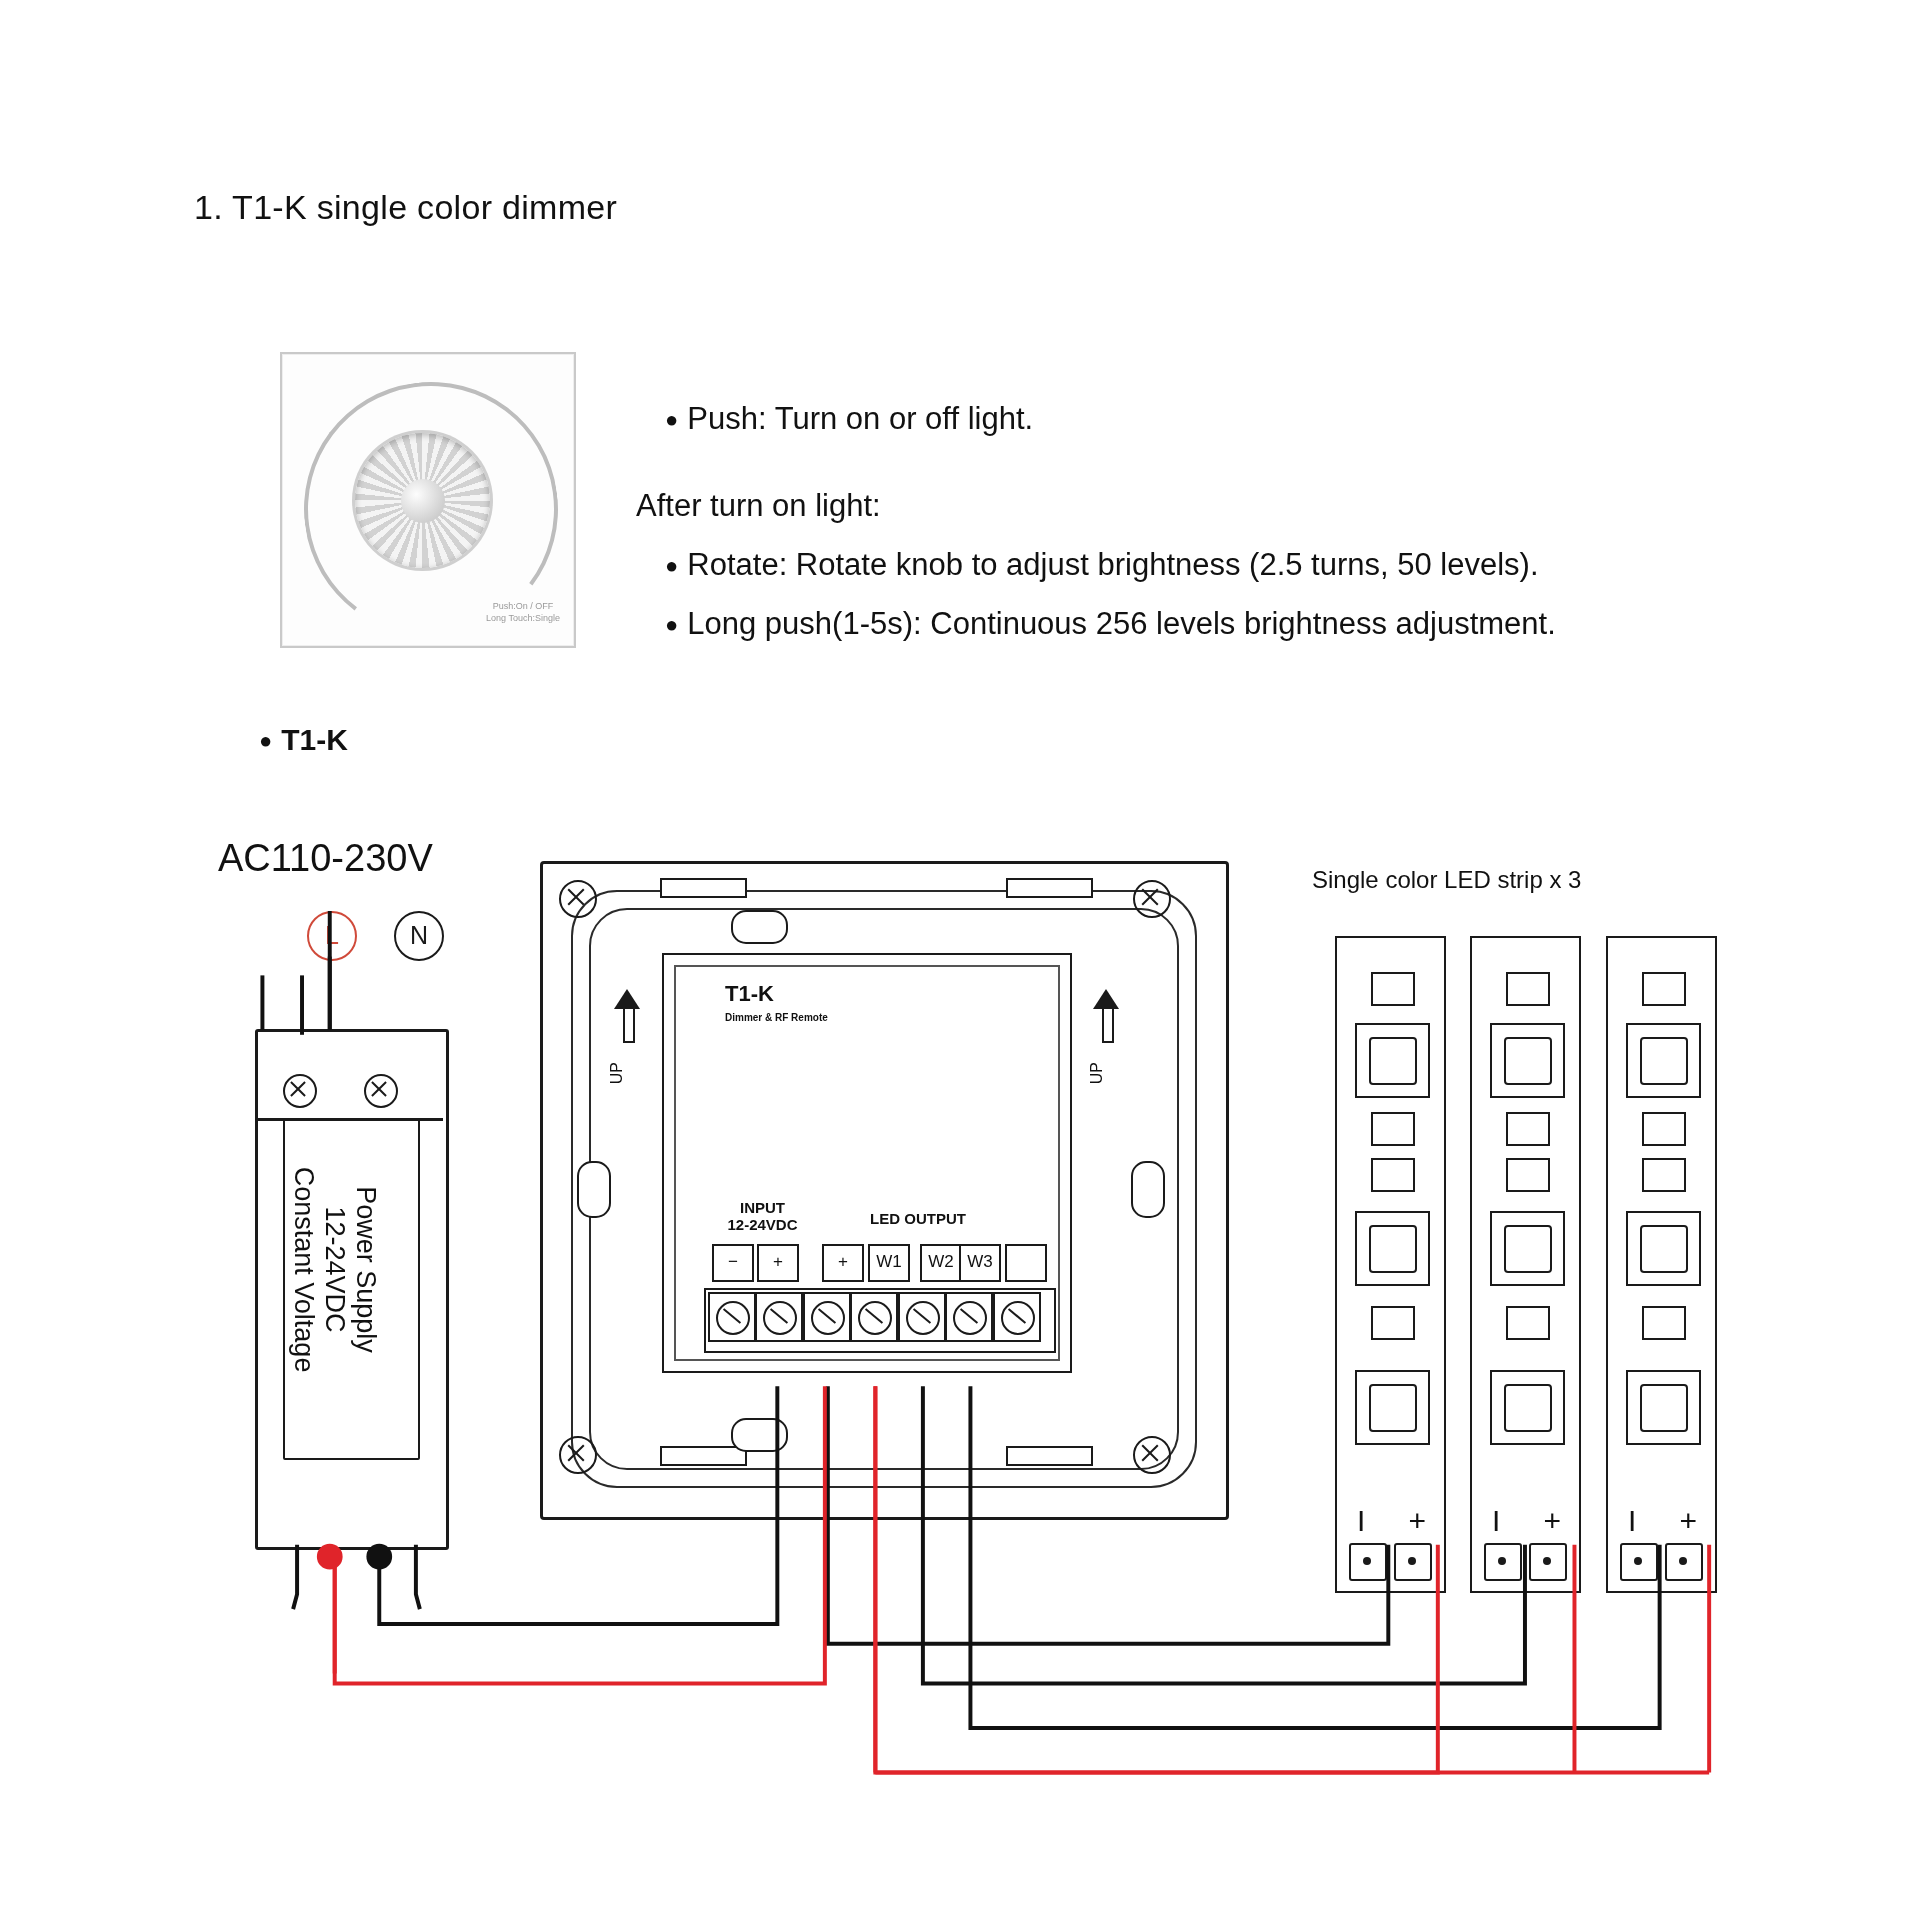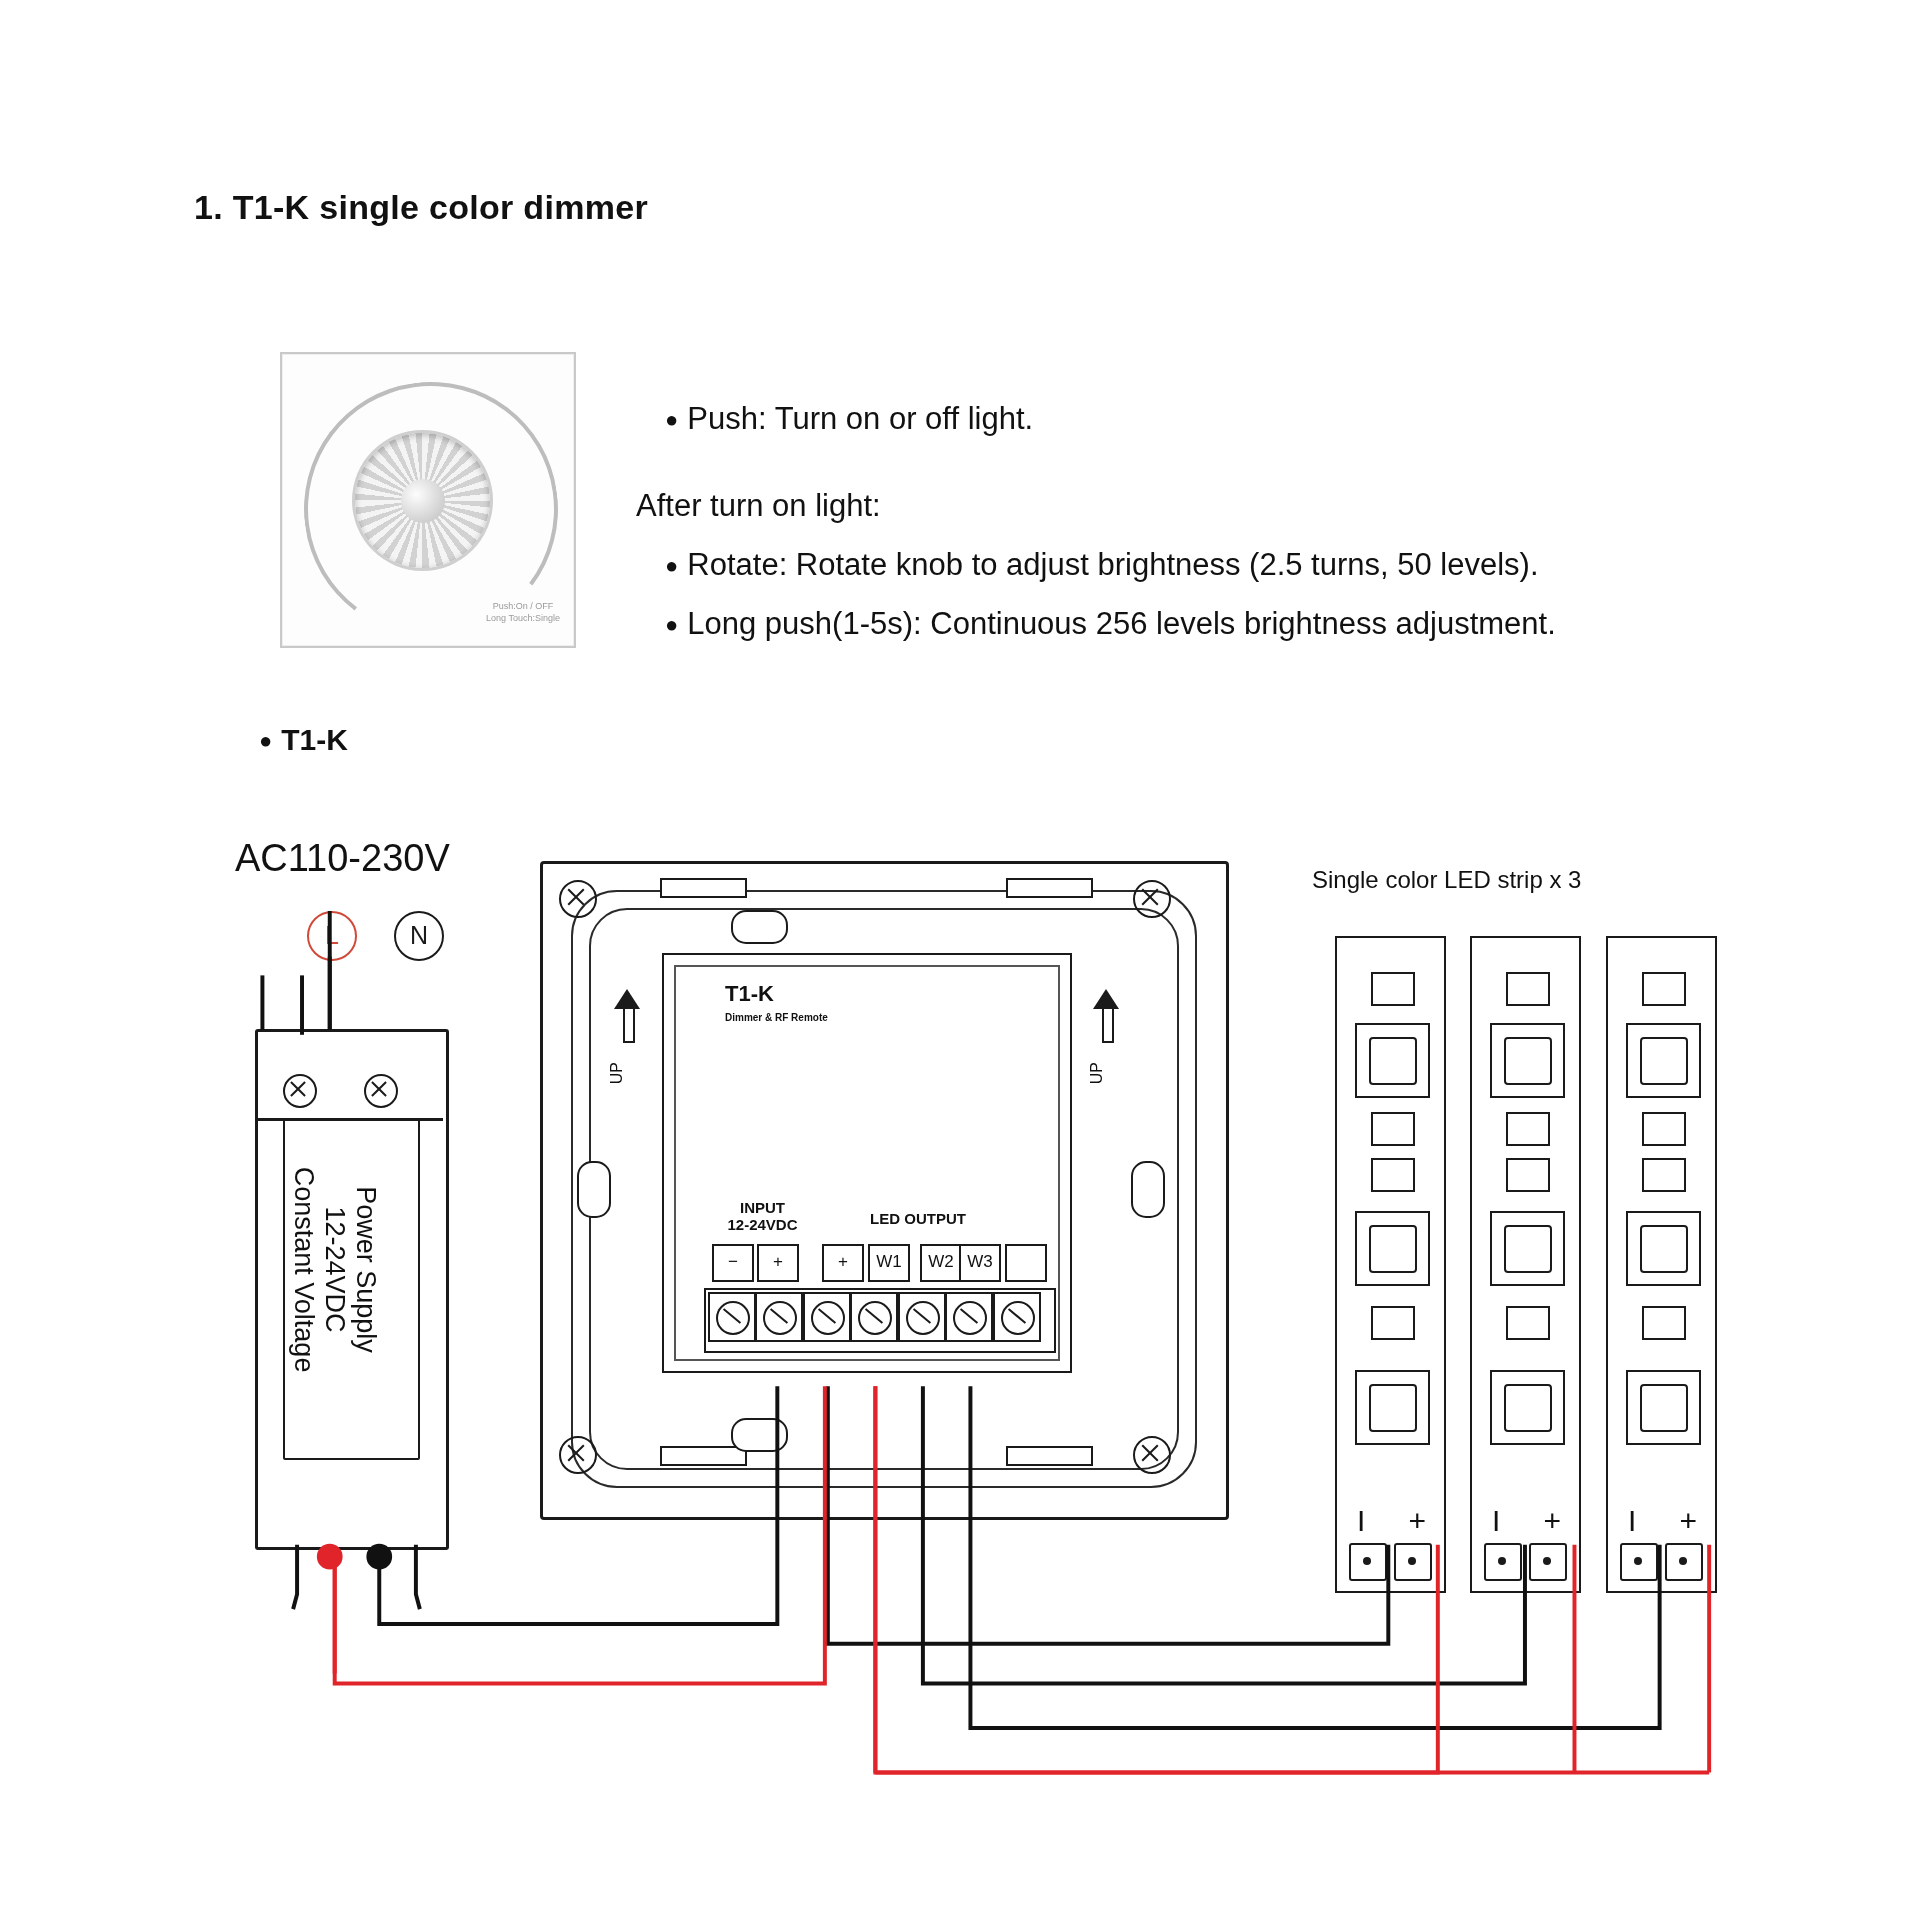--- a/index.html
+++ b/index.html
@@ -9,21 +9,21 @@
     font-family:"Liberation Sans", sans-serif;
     color:#111;
     position:relative;
     overflow:hidden;
   }
   .abs{position:absolute;}
 
   
   #heading{
     left:194px;top:188px;
-    font-size:34px;font-weight:bold;letter-spacing:0.3px;
+    font-size:34px;font-weight:normal;letter-spacing:0.3px;
   }
 
   
   #panel{
     left:280px;top:352px;width:292px;height:292px;
     border:2px solid #c9c9c9;background:#fdfdfd;
     box-shadow:0 0 0 1px #eee inset;
   }
   #panel .arc{
     position:absolute;left:22px;top:28px;width:246px;height:246px;
@@ -53,21 +53,21 @@
   #i3{left:665px;top:546px;}
   #i4{left:665px;top:605px;}
   .dot{font-size:22px;vertical-align:2px;margin-right:9px;}
   .b{font-weight:normal;}
 
   
   #t1kbullet{left:259px;top:723px;font-size:30px;font-weight:bold;}
   #t1kbullet .dot{font-weight:normal;}
 
   
-  #acLabel{left:235px;top:837px;font-size:38px;}
+  #acLabel{left:218px;top:837px;font-size:38px;}
   #stripLabel{left:1312px;top:866px;font-size:24px;}
 
   
   #psu{left:255px;top:975px;width:188px;height:594px;}
   #psu .body{
     position:absolute;left:0;top:54px;width:188px;height:515px;
     border:3px solid #1a1a1a;border-radius:3px;background:#fff;
   }
   #psu .inner{
     position:absolute;left:28px;top:144px;width:133px;height:337px;

